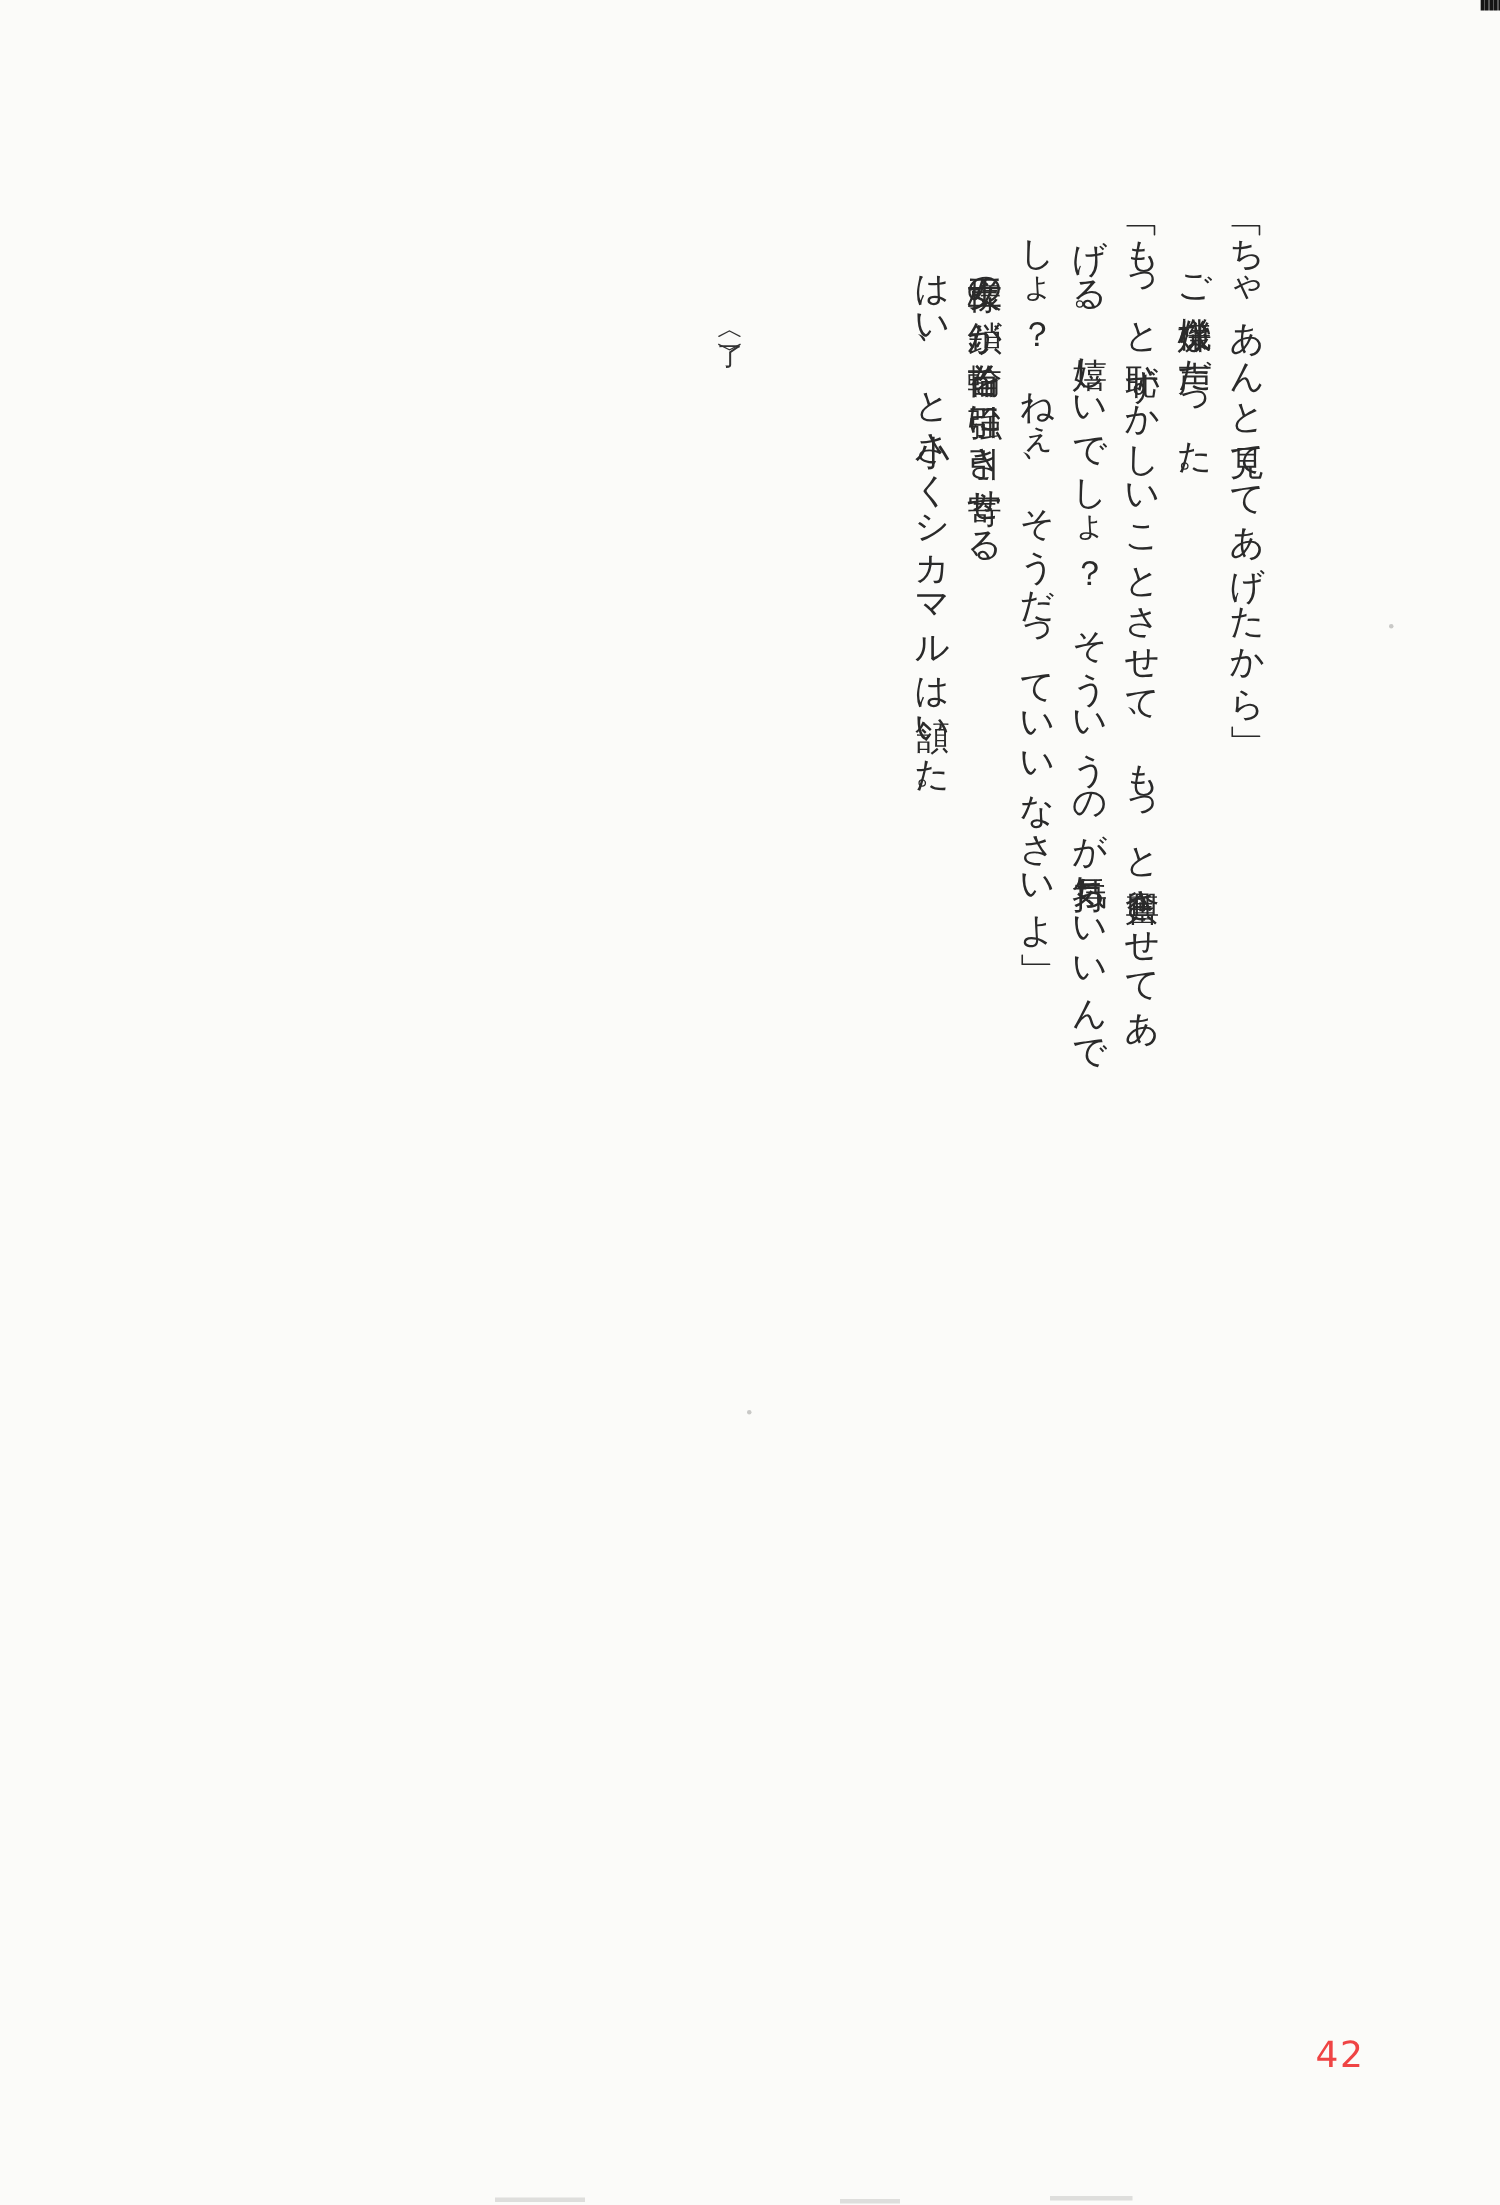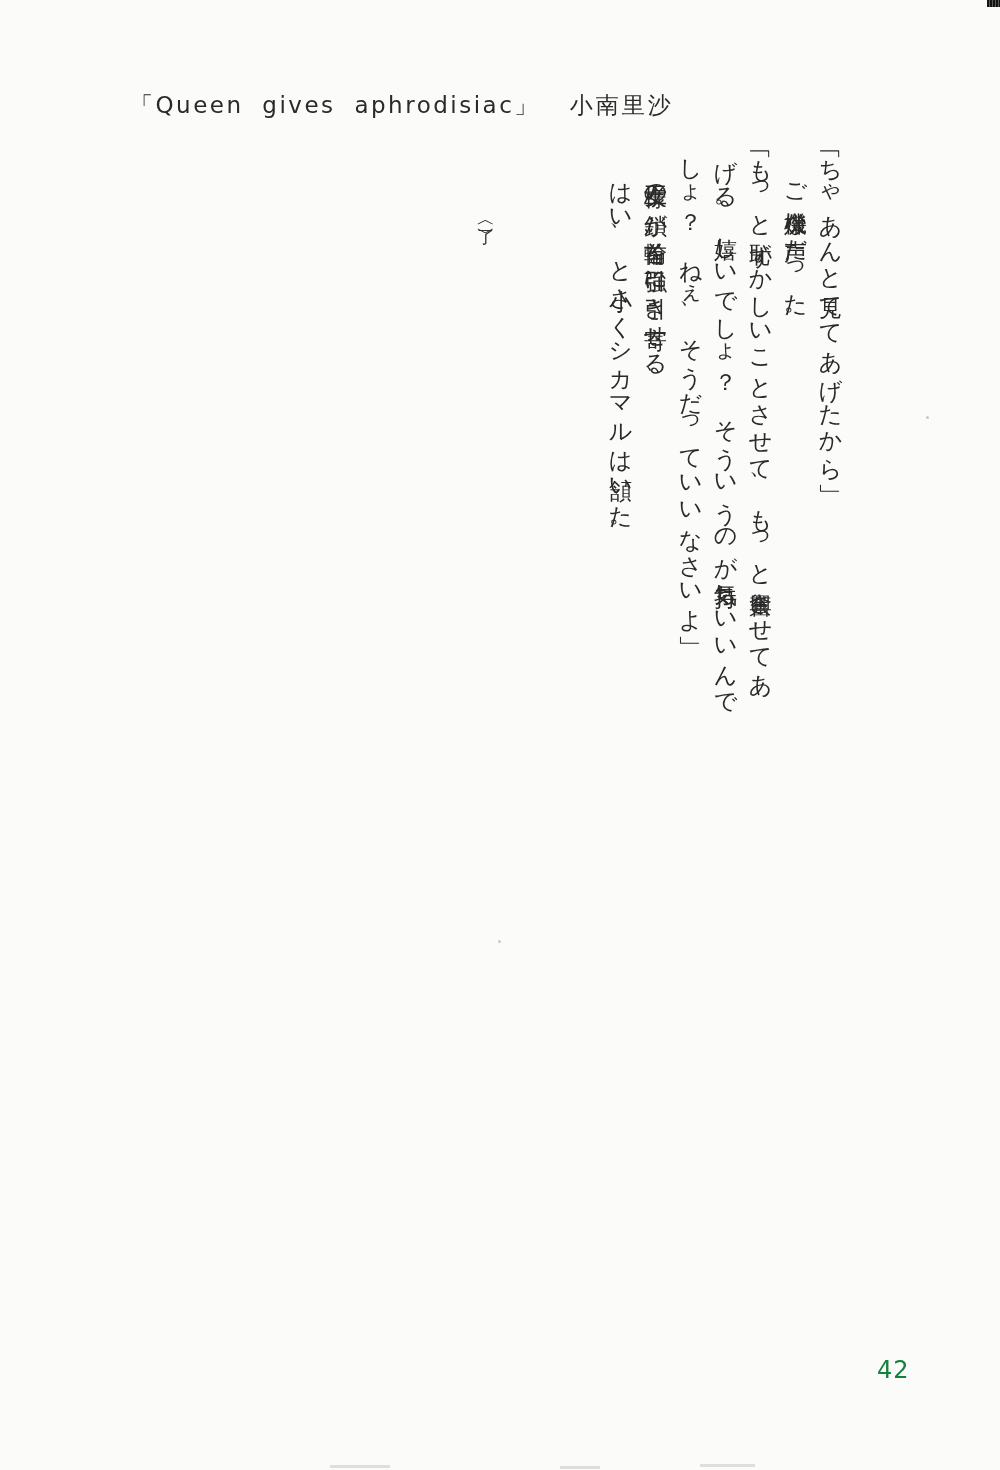--- a/index.html
+++ b/index.html
@@ -56,21 +56,21 @@
     font-size: 18px;
     letter-spacing: 2px;
     color: #333;
   }
   .folio {
     position: absolute;
     left: 877px;
     top: 1356px;
     font-size: 24px;
     letter-spacing: 1px;
-    color: #15803d;
+    color: #ef4444;
   }
   .corner-artifact {
     position: absolute;
     top: 0;
     right: 0;
     width: 13px;
     height: 7px;
     background: repeating-linear-gradient(90deg, #141414 0 2px, #5a5a5a 2px 3px);
   }
   .speck {
@@ -87,23 +87,20 @@
   }
   .edge-dash-1 { left: 330px; top: 1465px; width: 60px; }
   .edge-dash-2 { left: 560px; top: 1466px; width: 40px; }
   .edge-dash-3 { left: 700px; top: 1464px; width: 55px; }
 </style>
 </head>
 <body>
 
 <div class="sheet">
 
-  <header class="title-row">
-    <span class="title">「Queen gives aphrodisiac」</span><span class="author">小南里沙</span>
-  </header>
 
   <main class="vtext">
     <p class="vline">「ちゃあんと見ててあげたから」</p>
     <p class="vline">　ご機嫌な声だった。</p>
     <p class="vline">「もっと恥ずかしいことさせて、もっと興奮させてあ</p>
     <p class="vline">げる。嬉しいでしょ？　そういうのが気持ちいいんで</p>
     <p class="vline">しょ？　ねぇ、そうだっていいなさいよ」</p>
     <p class="vline">　女王様の鎖が首輪を強引に引き寄せる、</p>
     <p class="vline">　はい、と小さくシカマルは頷いた。</p>
   </main>

